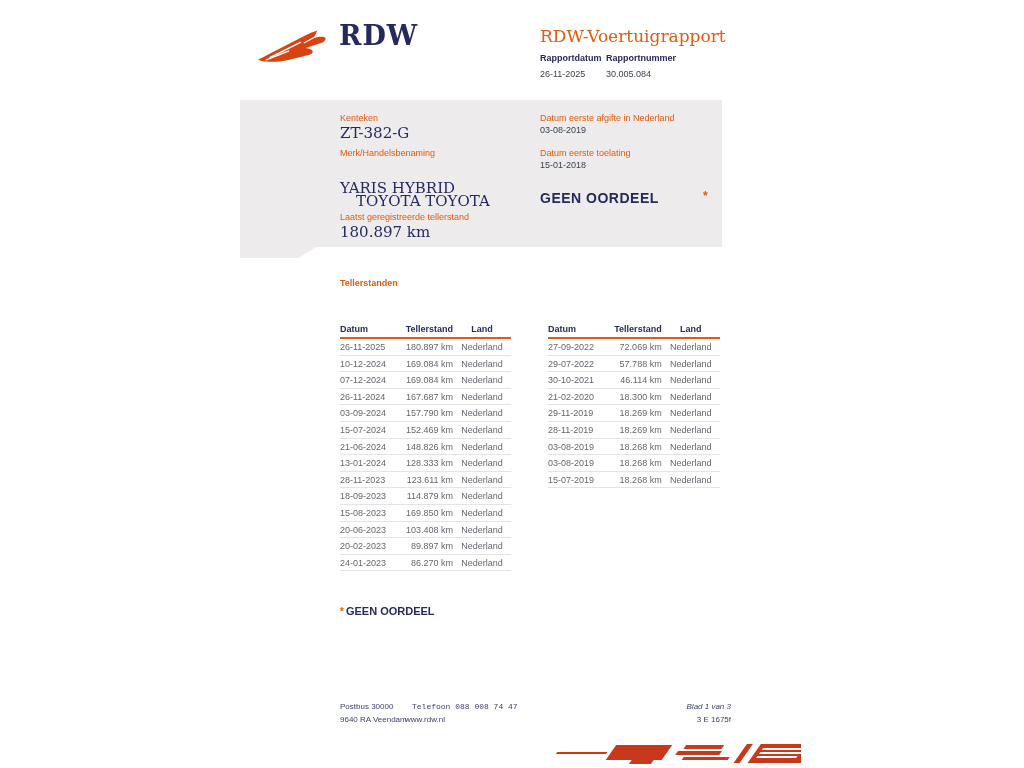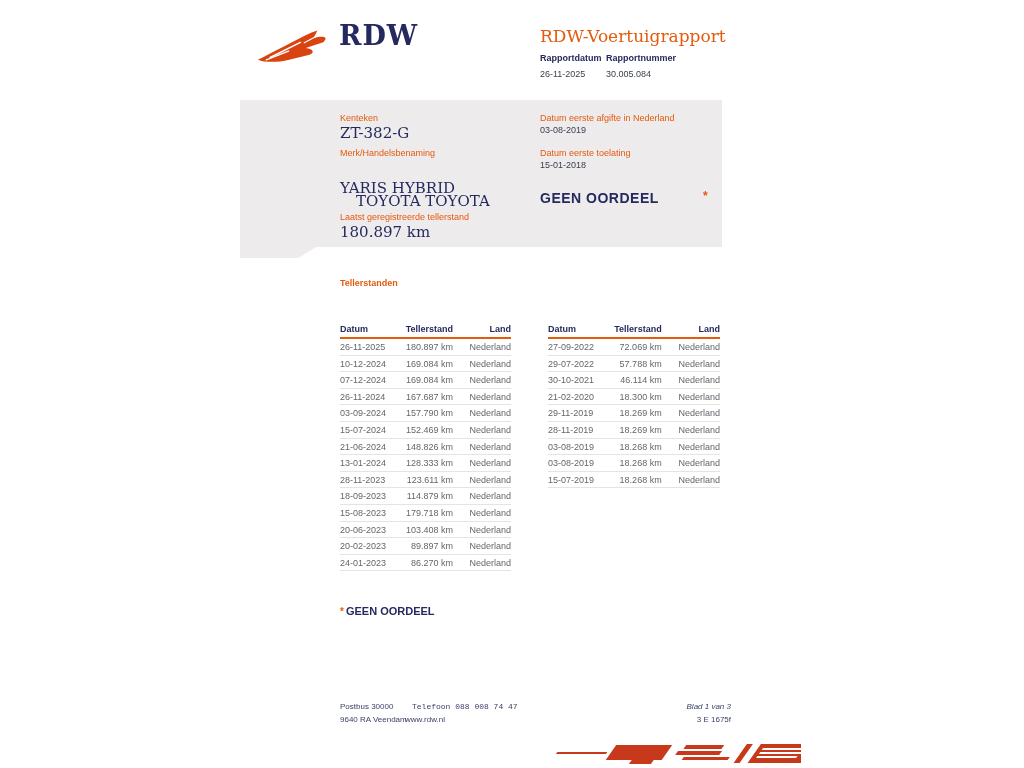--- a/index.html
+++ b/index.html
@@ -25,21 +25,21 @@
 
   
   .section-head { position:absolute; left:340px; top:278px; font-size:9px; font-weight:bold; color:#e55a0c; }
   .tbl { position:absolute; top:290px; border-collapse:collapse; table-layout:fixed; font-size:9px;margin-top:32px; }
   .tbl-left { left:340px; width:171px; }
   .tbl-right { left:548px; width:172px; }
   .tbl th { color:#252a5e; font-weight:bold; border-bottom:2px solid #e55a0c; padding:2px 0 3px 0; font-size:9px; }
   .tbl td { color:#63666c; padding:3px 0 2.6px 0; border-bottom:1px solid #e4e4e4; }
   .tbl th:nth-child(1), .tbl td:nth-child(1) { text-align:left; width:63px; }
   .tbl th:nth-child(2), .tbl td:nth-child(2) { text-align:right; width:50px; }
-  .tbl th:nth-child(3), .tbl td:nth-child(3) { text-align:right; width:58px; }
+  .tbl th:nth-child(3), .tbl td:nth-child(3) { text-align:center; width:58px; }
 
   
   .fn-head { position:absolute; left:340px; top:605px; font-size:11px; font-weight:bold; color:#252a5e; }
   .fn-star { color:#e55a0c; font-size:10px; margin-right:2px; }
   .fn-text { position:absolute; left:340px; top:622px; width:400px; font-size:9.5px; line-height:14px; color:#e8743c; }
 
   
   .ft { position:absolute; font-size:8px; color:#3a3f66; }
   .ft-a1 { left:340px; top:702px; } .ft-a2 { left:340px; top:715px;text-align:right; }
   .ft-b1 { left:412px; top:702px;font-family:Liberation Mono, monospace; } .ft-b2 { left:405px; top:715px; }
@@ -141,21 +141,21 @@
           <td>123.611 km</td>
           <td>Nederland</td>
         </tr>
         <tr>
           <td>18-09-2023</td>
           <td>114.879 km</td>
           <td>Nederland</td>
         </tr>
         <tr>
           <td>15-08-2023</td>
-          <td>179.718 km</td>
+          <td>169.850 km</td>
           <td>Nederland</td>
         </tr>
         <tr>
           <td>20-06-2023</td>
           <td>103.408 km</td>
           <td>Nederland</td>
         </tr>
         <tr>
           <td>20-02-2023</td>
           <td>89.897 km</td>

